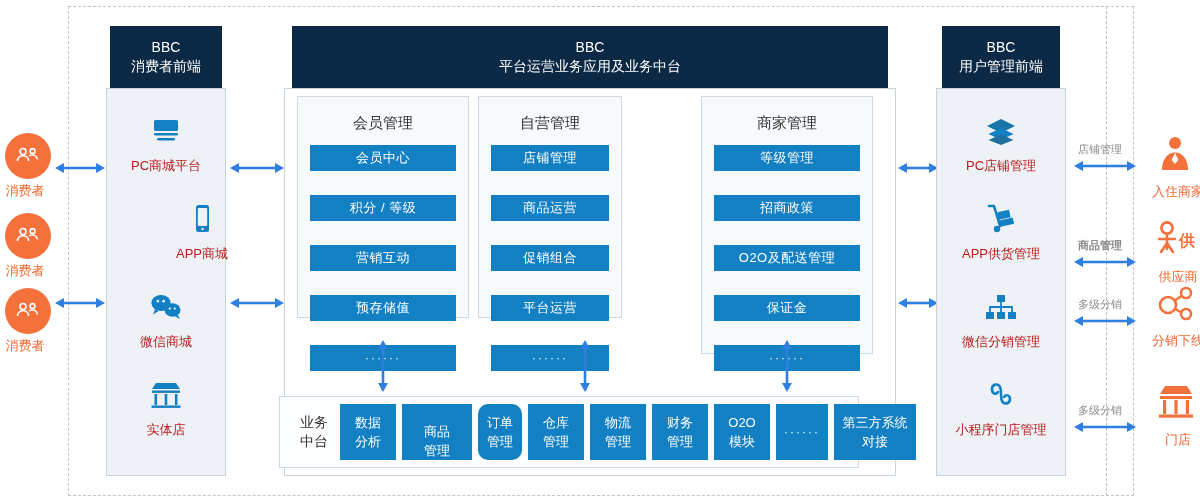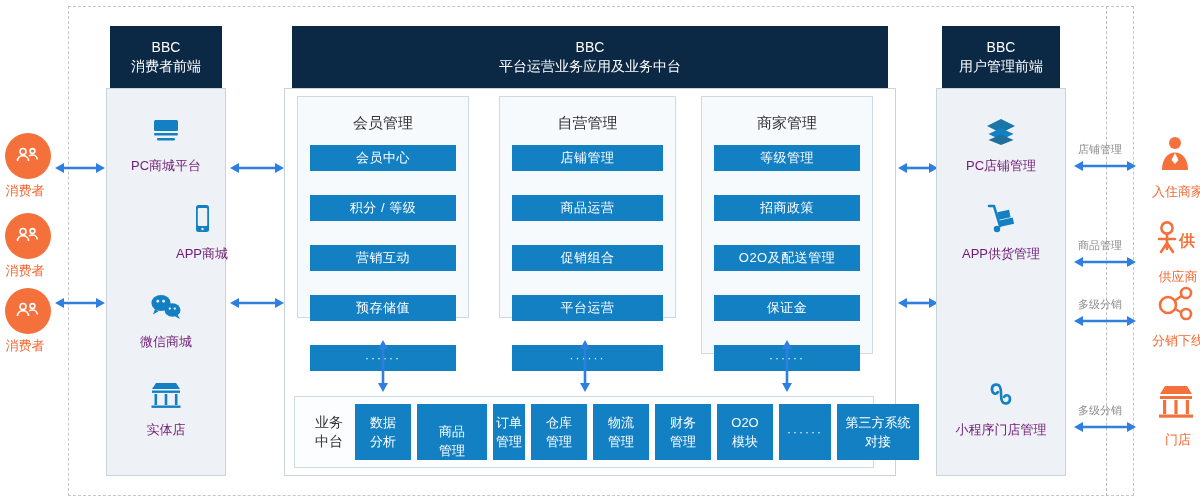--- a/index.html
+++ b/index.html
@@ -36,21 +36,21 @@
     font-size:14px;line-height:19px;text-align:center;
   }
   .panel-body{
     position:absolute;background:#eef2f6;border:1px solid #c9d3dc;
     box-sizing:border-box;
   }
 
   
   .side-item{position:absolute;width:100%;text-align:center;}
   .side-item .ic{height:40px;display:flex;align-items:center;justify-content:center;}
-  .side-item .lb{margin-top:6px;font-size:13px;color:#701a75;white-space:nowrap;}
+  .side-item .lb{margin-top:6px;font-size:13px;color:#b91c1c;white-space:nowrap;}
 
   
   .mod{
     position:absolute;background:#f7fafc;border:1px solid #cfd9e2;
     box-sizing:border-box;
   }
   .mod-title{
     text-align:center;font-size:15px;color:#333;margin-top:17px;margin-bottom:12px;
   }
   .mod-row{
@@ -239,21 +239,21 @@
 
   <div class="mod" style="left:297px;top:96px;width:172px;height:222px;">
     <div class="mod-title">会员管理</div>
     <div class="mod-row">会员中心</div>
     <div class="mod-row">积分 / 等级</div>
     <div class="mod-row">营销互动</div>
     <div class="mod-row">预存储值</div>
     <div class="mod-row dots">······</div>
   </div>
 
-  <div class="mod" style="left:499px;top:96px;width:177px;height:222px;">
+  <div class="mod" style="left:478px;top:96px;width:144px;height:222px;">
     <div class="mod-title">自营管理</div>
     <div class="mod-row">店铺管理</div>
     <div class="mod-row">商品运营</div>
     <div class="mod-row">促销组合</div>
     <div class="mod-row">平台运营</div>
     <div class="mod-row dots">······</div>
   </div>
 
   <div class="mod" style="left:701px;top:96px;width:172px;height:258px;">
     <div class="mod-title">商家管理</div>
@@ -279,34 +279,34 @@
     </svg>
   </div>
   <div class="arrow" style="left:779px;top:340px;">
     <svg width="16" height="52" viewBox="0 0 16 52">
       <line x1="8" y1="8" x2="8" y2="44" stroke="#2f7fe0" stroke-width="2.6"></line>
       <polygon points="8,0 3,9 13,9" fill="#2f7fe0"></polygon>
       <polygon points="8,52 3,43 13,43" fill="#2f7fe0"></polygon>
     </svg>
   </div>
 
-  <div class="strip" style="left:294px;top:396px;width:580px;height:72px;padding-left:8px;">
+  <div class="strip" style="left:279px;top:396px;width:580px;height:72px;padding-left:8px;">
     <div class="strip-label">
       <div>业务</div>
       <div>中台</div>
     </div>
     <div class="strip-cell" style="width:56px;">
       <div>数据</div>
       <div>分析</div>
     </div>
     <div class="strip-cell" style="width:70px;justify-content:flex-end;">
       <div>商品</div>
       <div>管理</div>
     </div>
-    <div class="strip-cell" style="width:32px;">
+    <div class="strip-cell" style="width:44px;border-radius:10px;">
       <div>订单</div>
       <div>管理</div>
     </div>
     <div class="strip-cell" style="width:56px;">
       <div>仓库</div>
       <div>管理</div>
     </div>
     <div class="strip-cell" style="width:56px;">
       <div>物流</div>
       <div>管理</div>
@@ -365,20 +365,32 @@
         <svg width="36" height="32" viewBox="0 0 36 32">
           <path d="M6 3 L11 3 L17 23" stroke="#1380c4" stroke-width="2.6" fill="none" stroke-linecap="round" stroke-linejoin="round"></path>
           <rect x="15" y="8" width="12" height="7.5" fill="#1380c4" transform="rotate(-12 21 12)"></rect>
           <rect x="16.5" y="16" width="14" height="6.5" fill="#1380c4" transform="rotate(-12 23 19)"></rect>
           <circle cx="14" cy="26" r="3.2" fill="#1380c4"></circle>
         </svg>
       </div>
       <div class="lb">APP供货管理</div>
     </div>
 
+    <div class="side-item" style="top:198px;">
+      <div class="ic">
+        <svg width="36" height="28" viewBox="0 0 36 28">
+          <rect x="14" y="2" width="8" height="7" fill="#1380c4"></rect>
+          <rect x="3" y="19" width="8" height="7" fill="#1380c4"></rect>
+          <rect x="14" y="19" width="8" height="7" fill="#1380c4"></rect>
+          <rect x="25" y="19" width="8" height="7" fill="#1380c4"></rect>
+          <path d="M18 9 L18 14 M7 19 L7 14 L29 14 L29 19 M18 14 L18 19" stroke="#1380c4" stroke-width="1.8" fill="none"></path>
+        </svg>
+      </div>
+      <div class="lb">微信分销管理</div>
+    </div>
 
     <div class="side-item" style="top:286px;">
       <div class="ic">
         <svg width="34" height="32" viewBox="0 0 34 32">
           <path d="M8 10 C8 5 14 4 16 8 C18 12 16 18 18 22 C20 26 26 25 26 20 C26 16 22 15 20 18" stroke="#1380c4" stroke-width="2.6" fill="none" stroke-linecap="round"></path>
           <path d="M8 10 C8 15 12 16 14 13" stroke="#1380c4" stroke-width="2.6" fill="none" stroke-linecap="round"></path>
         </svg>
       </div>
       <div class="lb">小程序门店管理</div>
     </div>
@@ -388,21 +400,21 @@
 
   <div class="arrow-lbl" style="left:1078px;top:142px;">店铺管理</div>
   <div class="arrow" style="left:1074px;top:158px;">
     <svg width="62" height="16" viewBox="0 0 62 16">
       <line x1="8" y1="8" x2="54" y2="8" stroke="#2f7fe0" stroke-width="2.6"></line>
       <polygon points="0,8 9,3 9,13" fill="#2f7fe0"></polygon>
       <polygon points="62,8 53,3 53,13" fill="#2f7fe0"></polygon>
     </svg>
   </div>
 
-  <div class="arrow-lbl" style="left:1078px;top:238px;">商品管理</div>
+  <div class="arrow-lbl" style="left:1078px;top:238px;font-weight:bold;">商品管理</div>
   <div class="arrow" style="left:1074px;top:254px;">
     <svg width="62" height="16" viewBox="0 0 62 16">
       <line x1="8" y1="8" x2="54" y2="8" stroke="#2f7fe0" stroke-width="2.6"></line>
       <polygon points="0,8 9,3 9,13" fill="#2f7fe0"></polygon>
       <polygon points="62,8 53,3 53,13" fill="#2f7fe0"></polygon>
     </svg>
   </div>
 
   <div class="arrow-lbl" style="left:1078px;top:297px;">多级分销</div>
   <div class="arrow" style="left:1074px;top:313px;">

